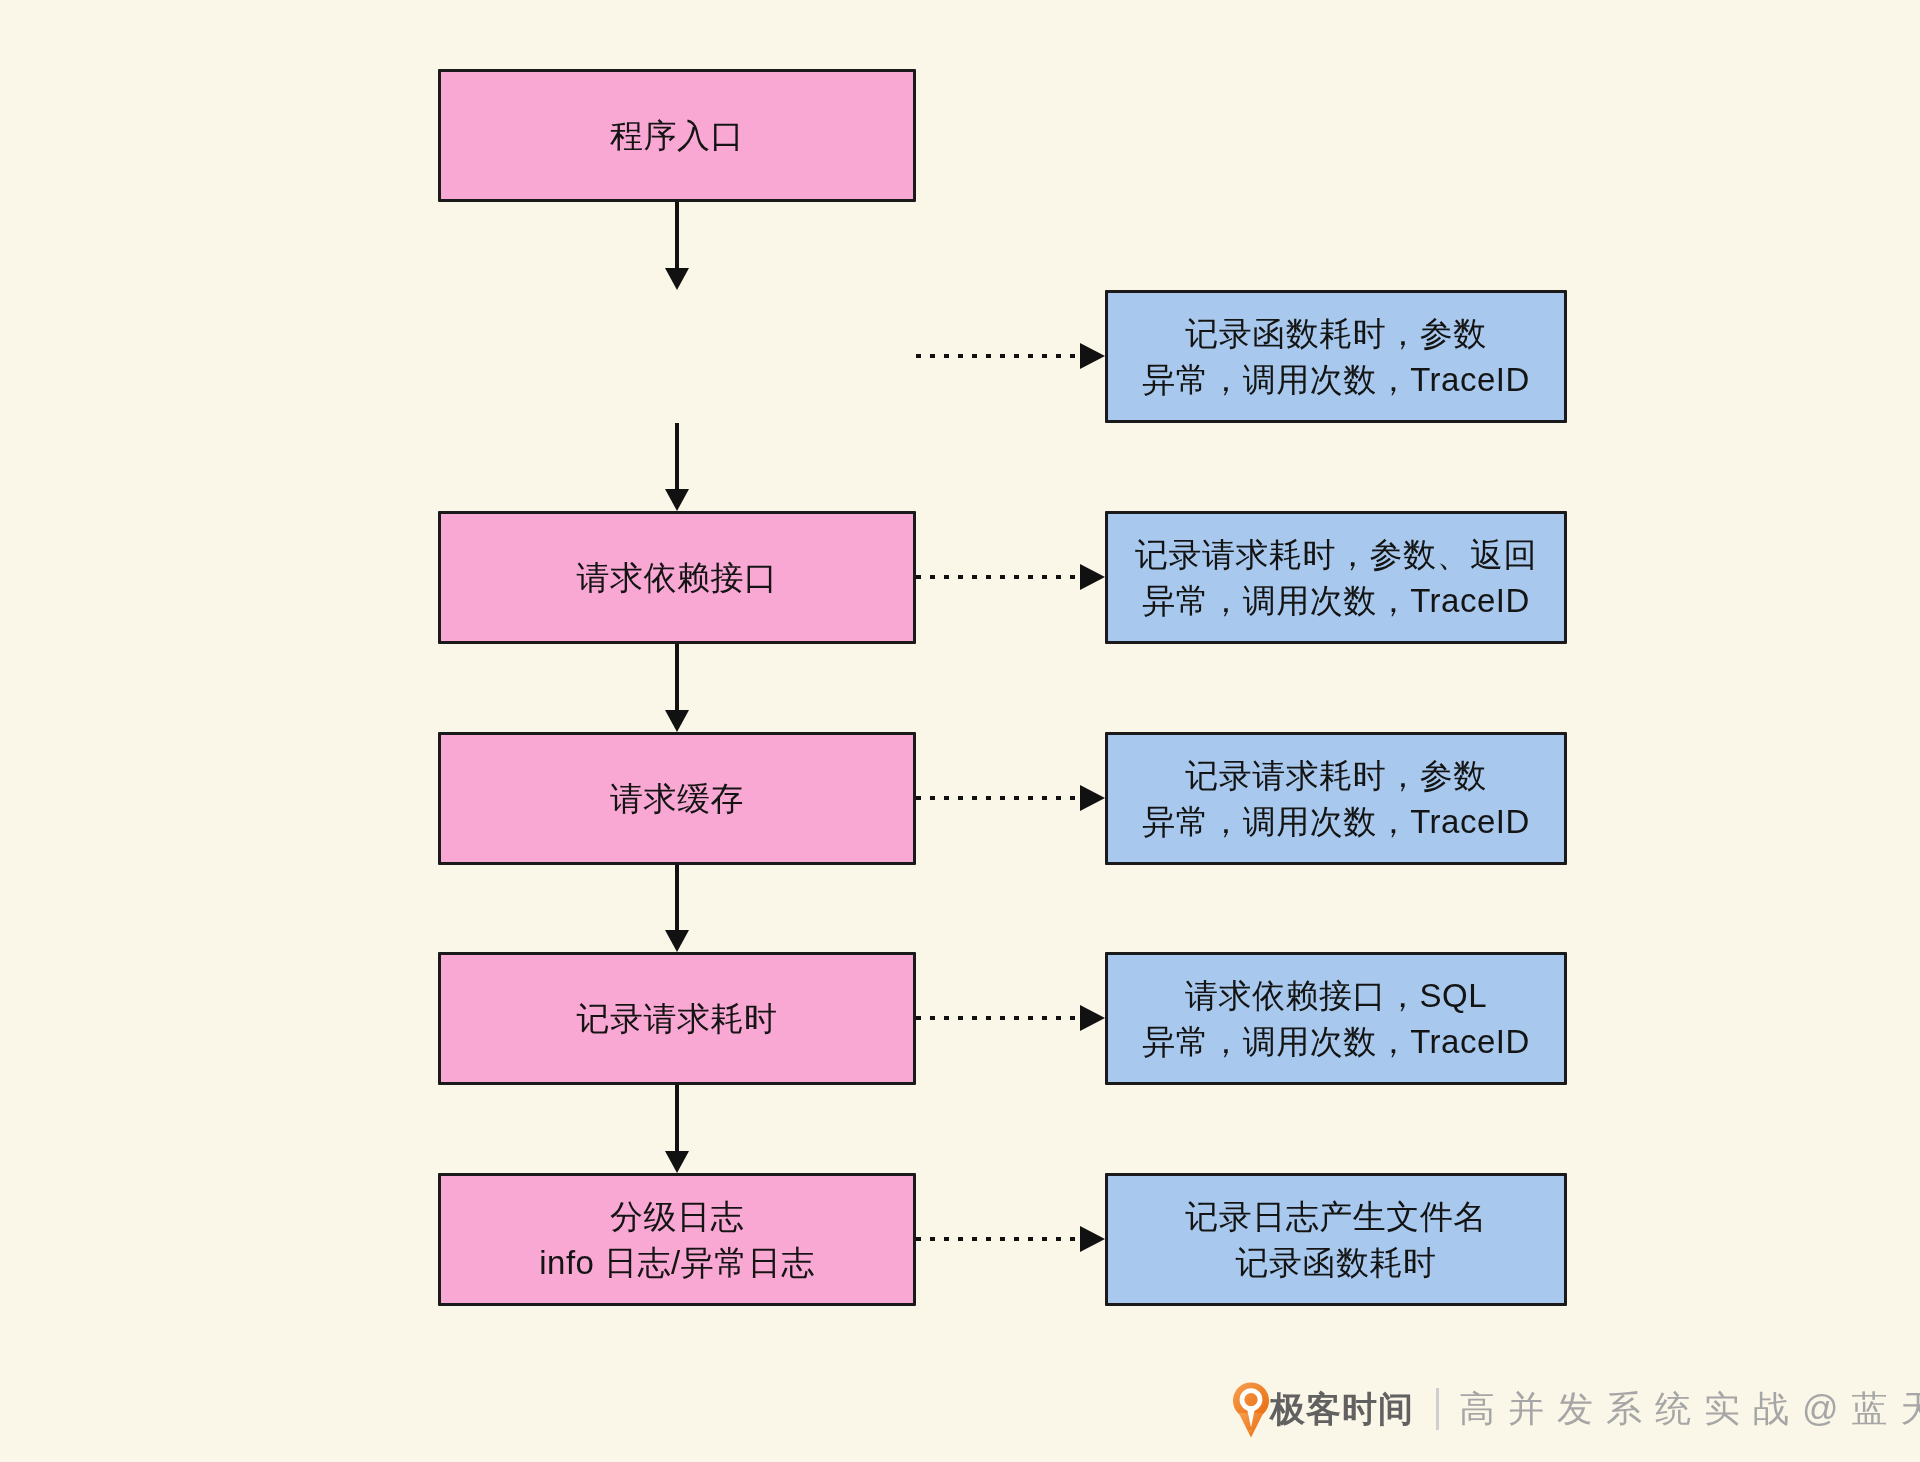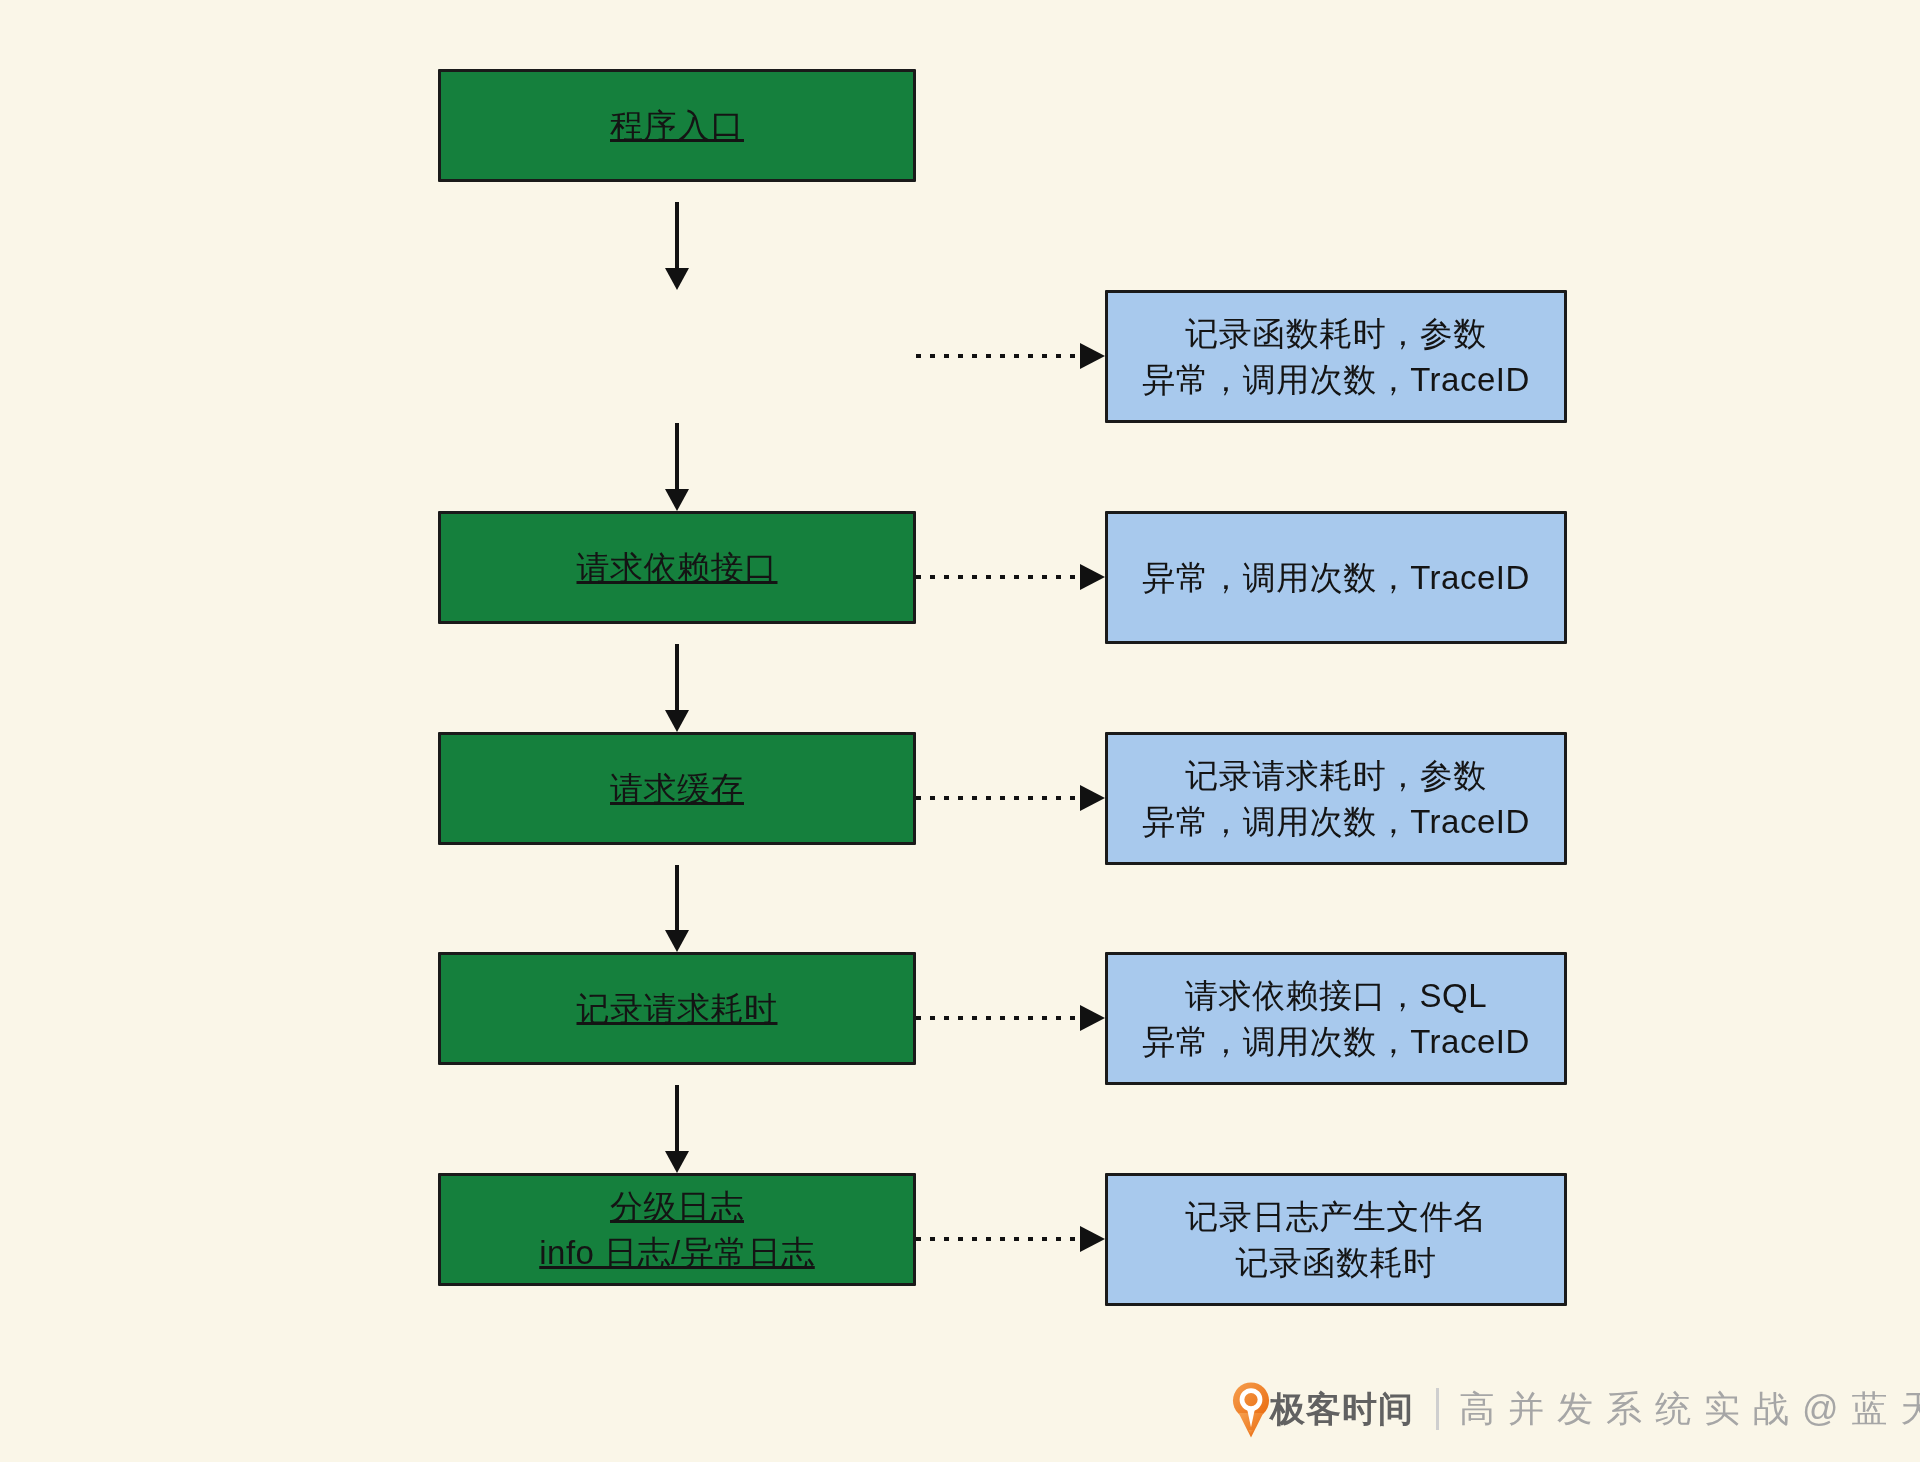--- a/index.html
+++ b/index.html
@@ -27,23 +27,22 @@
     align-items: center;
     text-align: center;
     color: #141414;
     font-size: 33px;
     line-height: 46px;
     letter-spacing: 0.5px;
   }
   .flow-box {
     left: 438px;
     width: 478px;
-    height: 113px;
-    background: #15803d;
-    text-decoration: underline;
+    height: 133px;
+    background: #f9a8d4;
   }
   .note-box {
     left: 1105px;
     width: 462px;
     height: 133px;
     background: #A8C9ED;
     text-align: center;
   }
 
   
@@ -150,20 +149,21 @@
   <div class="box flow-box" style="top:1173px">
     <div>分级日志</div>
     <div>info 日志/异常日志</div>
   </div>
 
   <div class="box note-box" style="top:290px">
     <div>记录函数耗时，参数</div>
     <div>异常，调用次数，TraceID</div>
   </div>
   <div class="box note-box" style="top:511px">
+    <div>记录请求耗时，参数、返回</div>
     <div>异常，调用次数，TraceID</div>
   </div>
   <div class="box note-box" style="top:732px">
     <div>记录请求耗时，参数</div>
     <div>异常，调用次数，TraceID</div>
   </div>
   <div class="box note-box" style="top:952px">
     <div>请求依赖接口，SQL</div>
     <div>异常，调用次数，TraceID</div>
   </div>

